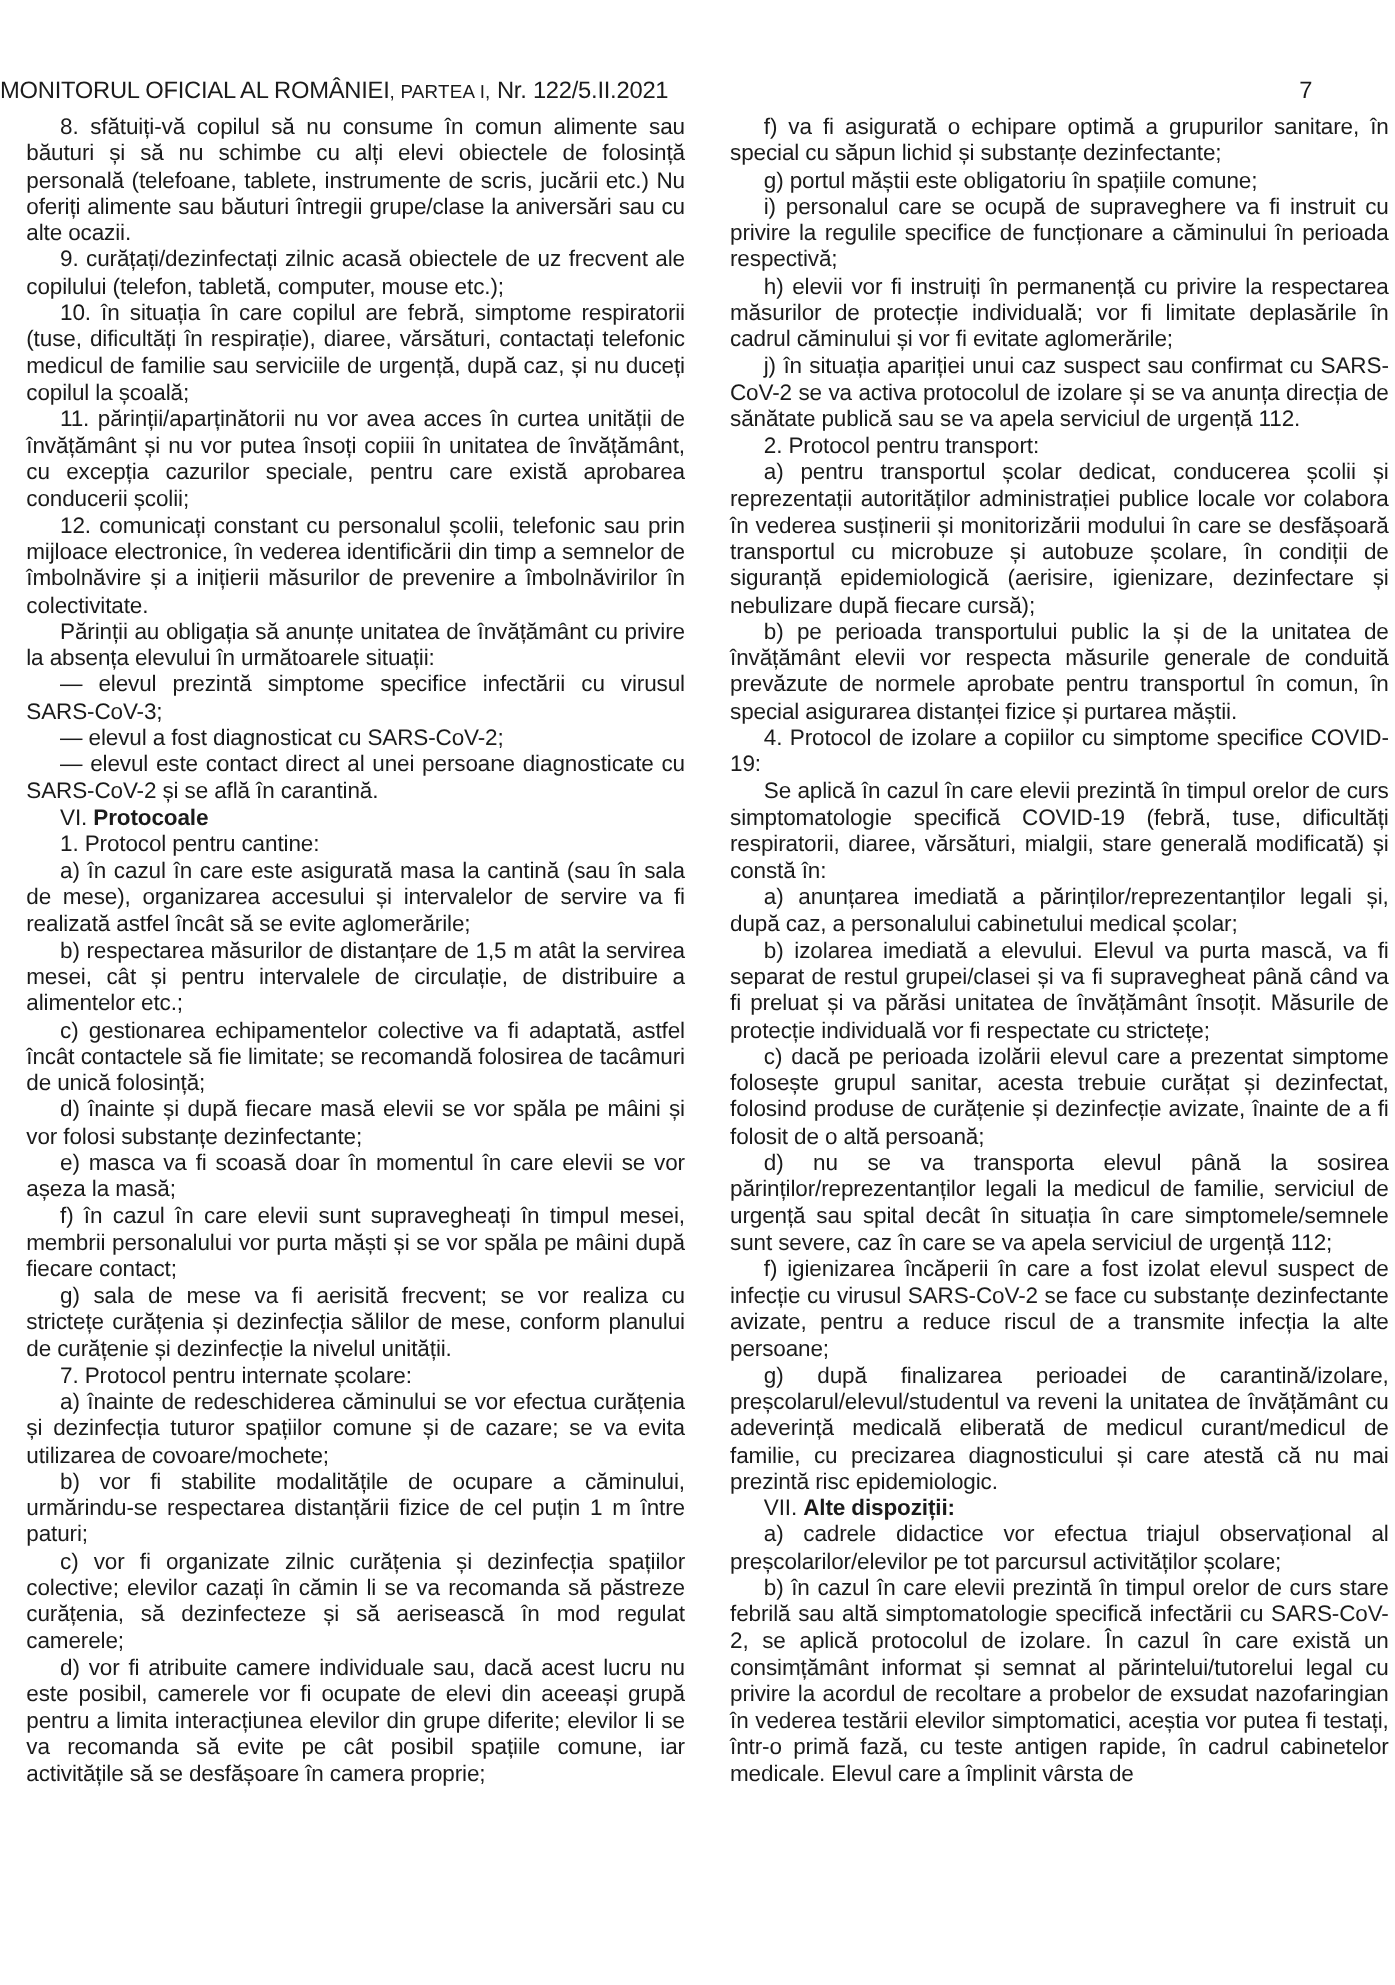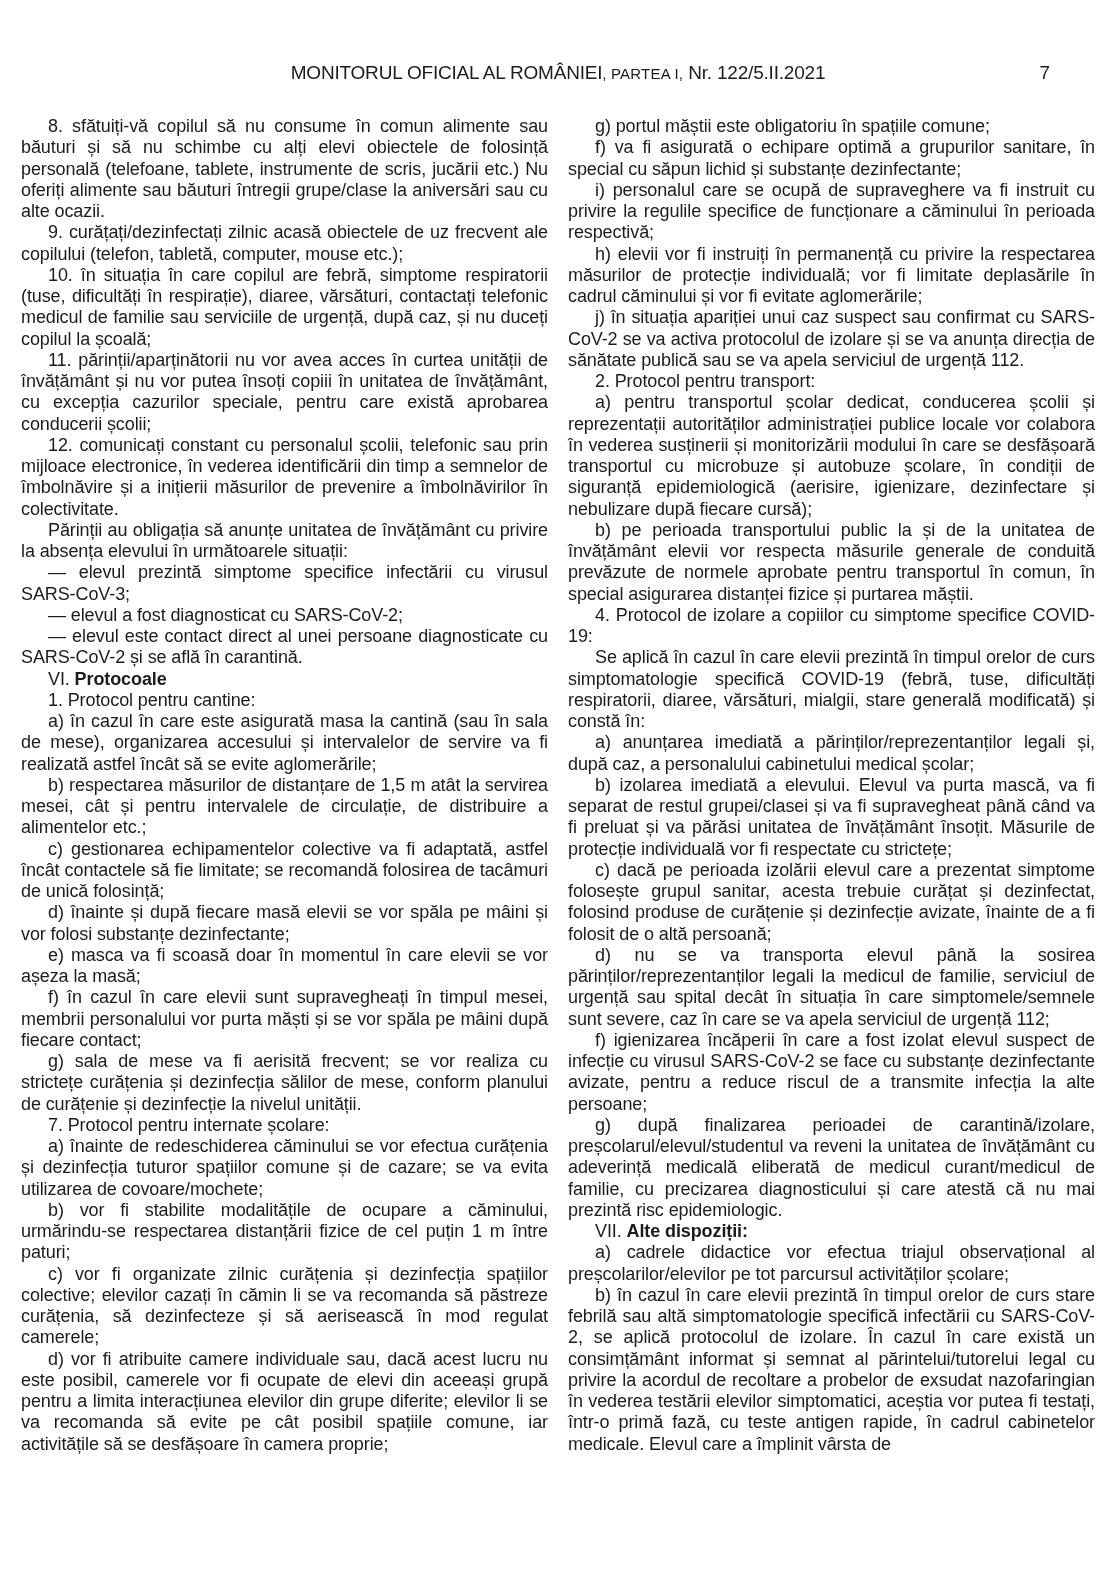--- a/index.html
+++ b/index.html
@@ -15,42 +15,42 @@
     width: 1116px; height: 1588px;
     background: #ffffff;
     overflow: hidden;
   }
   .header-row {
     position: absolute;
     top: 60px; left: 0; right: 0;
     height: 26px;
   }
   .header-title {
-    text-align: center;
+    text-align: left;
     white-space: nowrap;
     letter-spacing: -0.2px;
     font-size: 19px;
     line-height: 26px;
   }
   .header-title .part-seg {
     font-size: 15px;
     letter-spacing: 0.2px;
   }
   .page-number {
     position: absolute;
     top: 0; right: 66px;
     font-size: 19px;
     line-height: 26px;
   }
   .content {
     position: absolute;
-    top: 116px; left: 21px;
+    top: 91px; left: 21px;
     width: 1074px;
     display: flex;
-    gap: 20px;
+    gap: 36px;
   }
   .column {
     width: 527px;
     flex: 0 0 527px;
   }
   .column p {
     margin: 0;
     font-size: 18px;
     line-height: 21.25px;
     text-align: justify;
@@ -89,22 +89,22 @@
         <p>e) masca va fi scoasă doar în momentul în care elevii se vor așeza la masă;</p>
         <p>f) în cazul în care elevii sunt supravegheați în timpul mesei, membrii personalului vor purta măști și se vor spăla pe mâini după fiecare contact;</p>
         <p>g) sala de mese va fi aerisită frecvent; se vor realiza cu strictețe curățenia și dezinfecția sălilor de mese, conform planului de curățenie și dezinfecție la nivelul unității.</p>
         <p>7. Protocol pentru internate școlare:</p>
         <p>a) înainte de redeschiderea căminului se vor efectua curățenia și dezinfecția tuturor spațiilor comune și de cazare; se va evita utilizarea de covoare/mochete;</p>
         <p>b) vor fi stabilite modalitățile de ocupare a căminului, urmărindu-se respectarea distanțării fizice de cel puțin 1 m între paturi;</p>
         <p>c) vor fi organizate zilnic curățenia și dezinfecția spațiilor colective; elevilor cazați în cămin li se va recomanda să păstreze curățenia, să dezinfecteze și să aerisească în mod regulat camerele;</p>
         <p>d) vor fi atribuite camere individuale sau, dacă acest lucru nu este posibil, camerele vor fi ocupate de elevi din aceeași grupă pentru a limita interacțiunea elevilor din grupe diferite; elevilor li se va recomanda să evite pe cât posibil spațiile comune, iar activitățile să se desfășoare în camera proprie;</p>
       </div>
     <div class="column">
+        <p>f) va fi asigurată o echipare optimă a grupurilor sanitare, în special cu săpun lichid și substanțe dezinfectante;</p>
         <p>g) portul măștii este obligatoriu în spațiile comune;</p>
-        <p>f) va fi asigurată o echipare optimă a grupurilor sanitare, în special cu săpun lichid și substanțe dezinfectante;</p>
         <p>i) personalul care se ocupă de supraveghere va fi instruit cu privire la regulile specifice de funcționare a căminului în perioada respectivă;</p>
         <p>h) elevii vor fi instruiți în permanență cu privire la respectarea măsurilor de protecție individuală; vor fi limitate deplasările în cadrul căminului și vor fi evitate aglomerările;</p>
         <p>j) în situația apariției unui caz suspect sau confirmat cu SARS-CoV-2 se va activa protocolul de izolare și se va anunța direcția de sănătate publică sau se va apela serviciul de urgență 112.</p>
         <p>2. Protocol pentru transport:</p>
         <p>a) pentru transportul școlar dedicat, conducerea școlii și reprezentații autorităților administrației publice locale vor colabora în vederea susținerii și monitorizării modului în care se desfășoară transportul cu microbuze și autobuze școlare, în condiții de siguranță epidemiologică (aerisire, igienizare, dezinfectare și nebulizare după fiecare cursă);</p>
         <p>b) pe perioada transportului public la și de la unitatea de învățământ elevii vor respecta măsurile generale de conduită prevăzute de normele aprobate pentru transportul în comun, în special asigurarea distanței fizice și purtarea măștii.</p>
         <p>4. Protocol de izolare a copiilor cu simptome specifice COVID-19:</p>
         <p>Se aplică în cazul în care elevii prezintă în timpul orelor de curs simptomatologie specifică COVID-19 (febră, tuse, dificultăți respiratorii, diaree, vărsături, mialgii, stare generală modificată) și constă în:</p>
         <p>a) anunțarea imediată a părinților/reprezentanților legali și, după caz, a personalului cabinetului medical școlar;</p>
         <p>b) izolarea imediată a elevului. Elevul va purta mască, va fi separat de restul grupei/clasei și va fi supravegheat până când va fi preluat și va părăsi unitatea de învățământ însoțit. Măsurile de protecție individuală vor fi respectate cu strictețe;</p>

